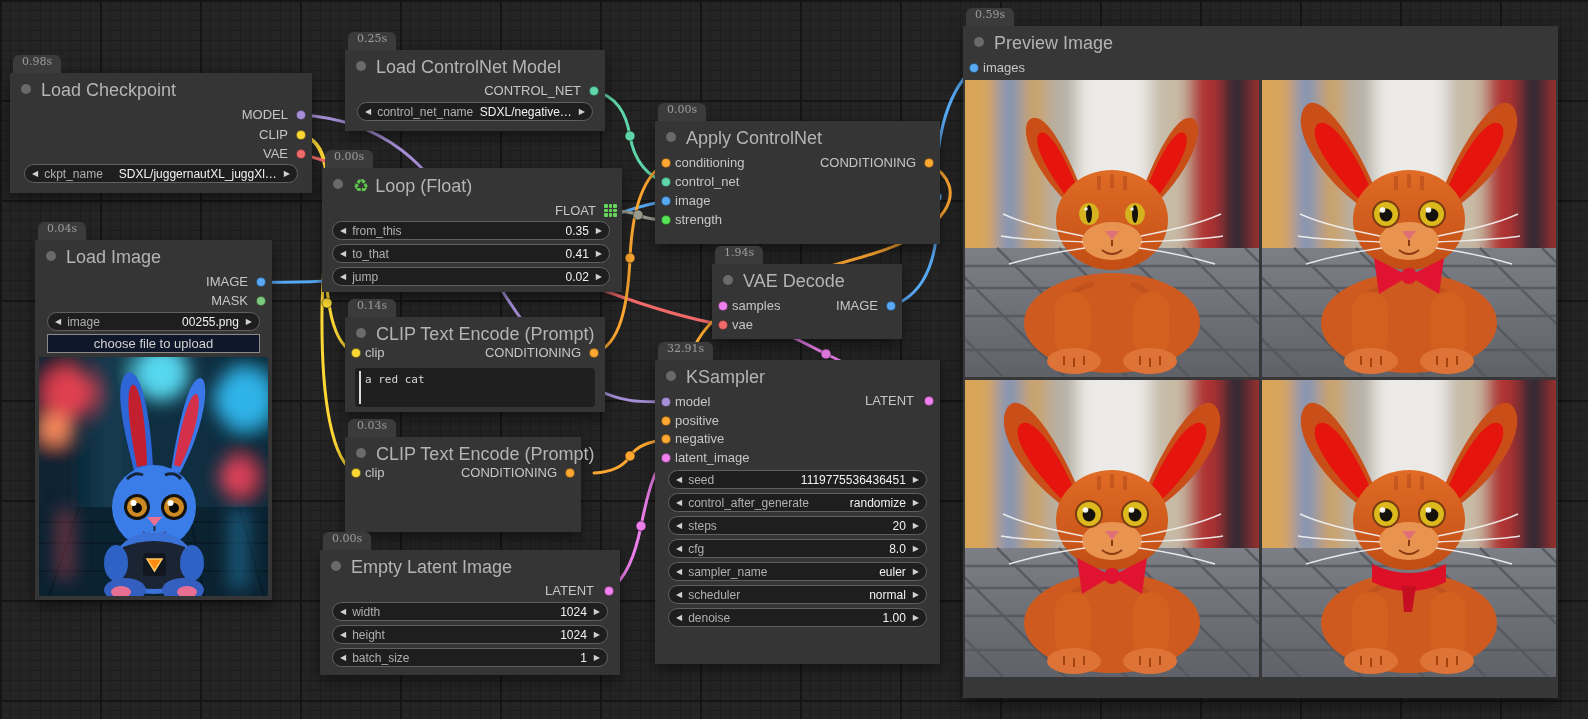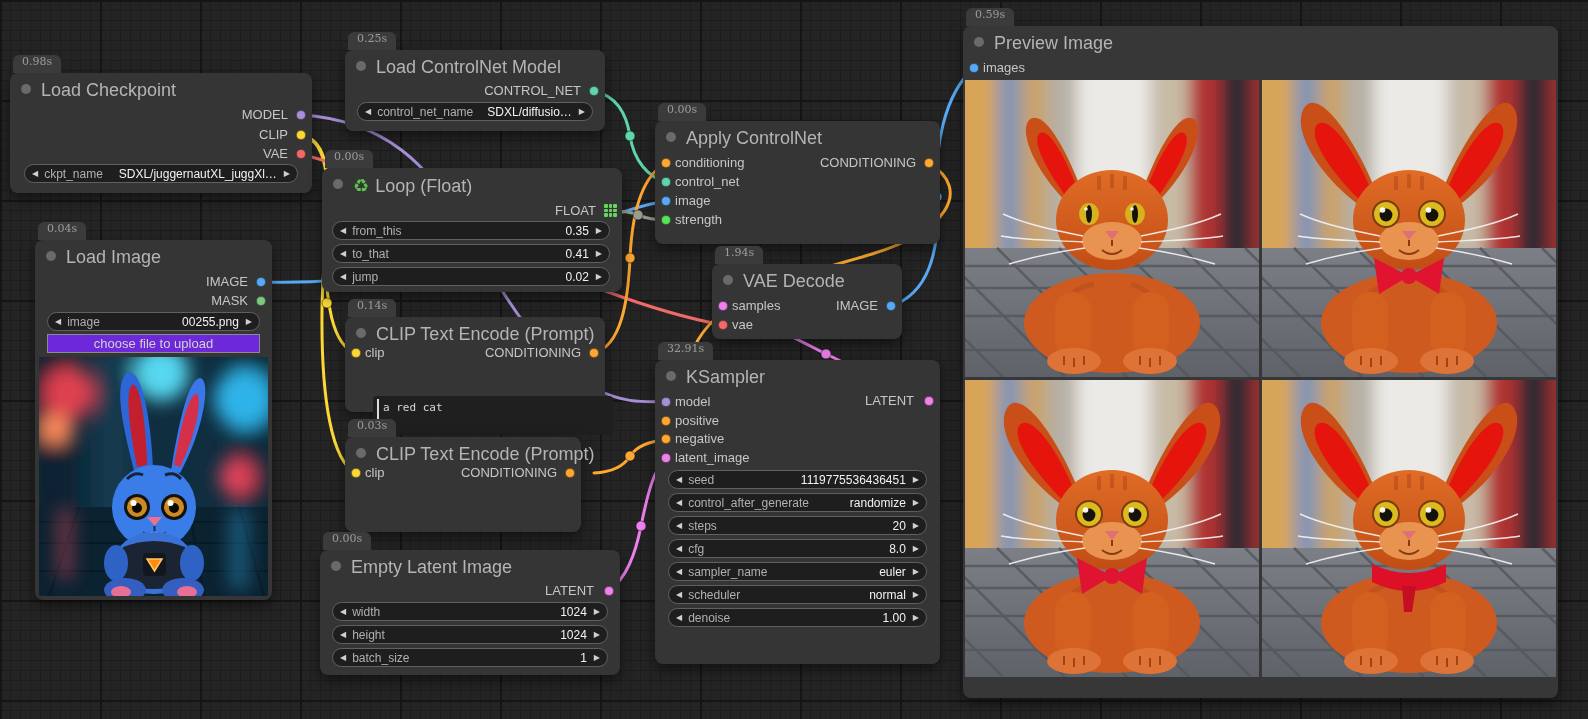--- a/index.html
+++ b/index.html
@@ -6,37 +6,37 @@
   .canvas{position:relative;width:1588px;height:719px;overflow:hidden;
     font-family:"Liberation Sans",sans-serif;
     background-color:#242424;
     background-image:
       linear-gradient(#151515 2px, transparent 2px),
       linear-gradient(90deg,#151515 2px, transparent 2px),
       linear-gradient(#1d1d1d 1px, transparent 1px),
       linear-gradient(90deg,#1d1d1d 1px, transparent 1px);
     background-size:100px 100px,100px 100px,10px 10px,10px 10px;}
   .wires{position:absolute;left:0;top:0;z-index:1;}
-  .node{position:absolute;background:#353535;border-radius:8px;z-index:2;
+  .node{position:absolute;background:#353535;border-radius:0;z-index:2;
     box-shadow:0 5px 14px rgba(0,0,0,.5);}
   .badge{position:absolute;top:-18px;left:3px;height:18px;line-height:17px;padding:0 9px;
     background:#3b3b3b;color:#9c9c9c;font:11px "DejaVu Serif",serif;border-radius:6px 6px 0 0;}
   .cdot{position:absolute;left:11px;top:11px;width:10px;height:10px;border-radius:50%;background:#6a6a6a;}
   .title{position:absolute;left:31px;top:7px;font-size:18px;color:#b4b4b4;white-space:nowrap;}
   .pdot{position:absolute;width:10px;height:10px;border-radius:50%;border:1px solid rgba(15,15,15,.55);box-sizing:border-box;}
   .plabel{position:absolute;font-size:13px;color:#c6c6c6;white-space:nowrap;}
   .widget{position:absolute;height:19px;background:#1e1e1e;border:1px solid #606060;border-radius:10px;
     box-sizing:border-box;display:flex;align-items:center;padding:0 7px;font-size:12px;color:#b0b0b0;}
   .widget .arr{font-size:8px;color:#d0d0d0;flex:none;line-height:1;}
   .widget .wname{margin-left:6px;flex:none;}
   .widget .wval{flex:1;text-align:right;margin-right:7px;color:#f2f2f2;white-space:nowrap;overflow:hidden;}
   .textbox{position:absolute;background:#1f1f1f;border-radius:4px;font:11px "DejaVu Sans Mono",monospace;
     color:#d8d8d8;padding:5px 6px 4px 10px;box-sizing:border-box;}
   .caret{position:absolute;left:4px;top:3px;bottom:3px;width:2px;background:#dcdcdc;}
-  .upload{position:absolute;background:#6d28d9;border:1px solid #8b8b8b;color:#d2d2d2;font-size:13px;
+  .upload{position:absolute;background:#0f172a;border:1px solid #8b8b8b;color:#d2d2d2;font-size:13px;
     text-align:center;line-height:17px;height:19px;box-sizing:border-box;}
   .imgbox{position:absolute;overflow:hidden;background:#0b1b26;border-radius:2px;}
   .imgbox svg{display:block;width:100%;height:100%;}
   .grid-icon{position:absolute;width:13px;height:13px;display:grid;grid-template-columns:1fr 1fr 1fr;gap:1px;}
   .grid-icon span{background:#67d55b;border-radius:1px;}
   .recycle{color:#5ec24e;margin-right:6px;}
   .pv-grid{position:absolute;left:2px;top:54px;right:2px;bottom:21px;display:grid;
     grid-template-columns:1fr 1fr;grid-template-rows:1fr 1fr;gap:3px;}
   .pv-cell{overflow:hidden;background:#777;}
   .pv-cell svg{display:block;width:100%;height:100%;}
@@ -94,21 +94,21 @@
 
   <div class="node" style="left:345px;top:50px;width:260px;height:81px;">
     <div class="badge">0.25s</div>
     <div class="cdot"></div>
     <div class="title">Load ControlNet Model</div>
     <div class="plabel" style="right:24px;top:33px;">CONTROL_NET</div>
     <div class="pdot" style="right: 6px; top: 36px; background: rgb(95, 214, 169);"></div>
     <div class="widget" style="left:12px;top:52px;width:236px;">
       <span class="arr">◀</span>
       <span class="wname">control_net_name</span>
-      <span class="wval">SDXL/diffusio…</span>
+      <span class="wval">SDXL/negative…</span>
       <span class="arr">▶</span>
     </div>
   </div>
 
   <div class="node" style="left:322px;top:168px;width:300px;height:124px;">
     <div class="badge">0.00s</div>
     <div class="cdot"></div>
     <div class="title"><span class="recycle">♻</span><span>Loop (Float)</span></div>
     <div class="plabel" style="right:26px;top:35px;">FLOAT</div>
     <div class="grid-icon" style="right:5px;top:36px;">
@@ -224,21 +224,21 @@
   </div>
 
   <div class="node" style="left:345px;top:317px;width:260px;height:95px;">
     <div class="badge">0.14s</div>
     <div class="cdot"></div>
     <div class="title">CLIP Text Encode (Prompt)</div>
     <div class="pdot" style="left: 6px; top: 31px; background: rgb(253, 216, 53);"></div>
     <div class="plabel" style="left:20px;top:28px;">clip</div>
     <div class="plabel" style="right:24px;top:28px;">CONDITIONING</div>
     <div class="pdot" style="right: 6px; top: 31px; background: rgb(255, 168, 49);"></div>
-    <div class="textbox" style="left:28px;top:51px;width:240px;height:39px;margin-top:28px;">
+    <div class="textbox" style="left:10px;top:51px;width:240px;height:39px;">
       <span class="caret"></span>
       <span>a red cat</span>
     </div>
   </div>
 
   <div class="node" style="left:345px;top:437px;width:236px;height:95px;">
     <div class="badge">0.03s</div>
     <div class="cdot"></div>
     <div class="title">CLIP Text Encode (Prompt)</div>
     <div class="pdot" style="left: 6px; top: 31px; background: rgb(253, 216, 53);"></div>

